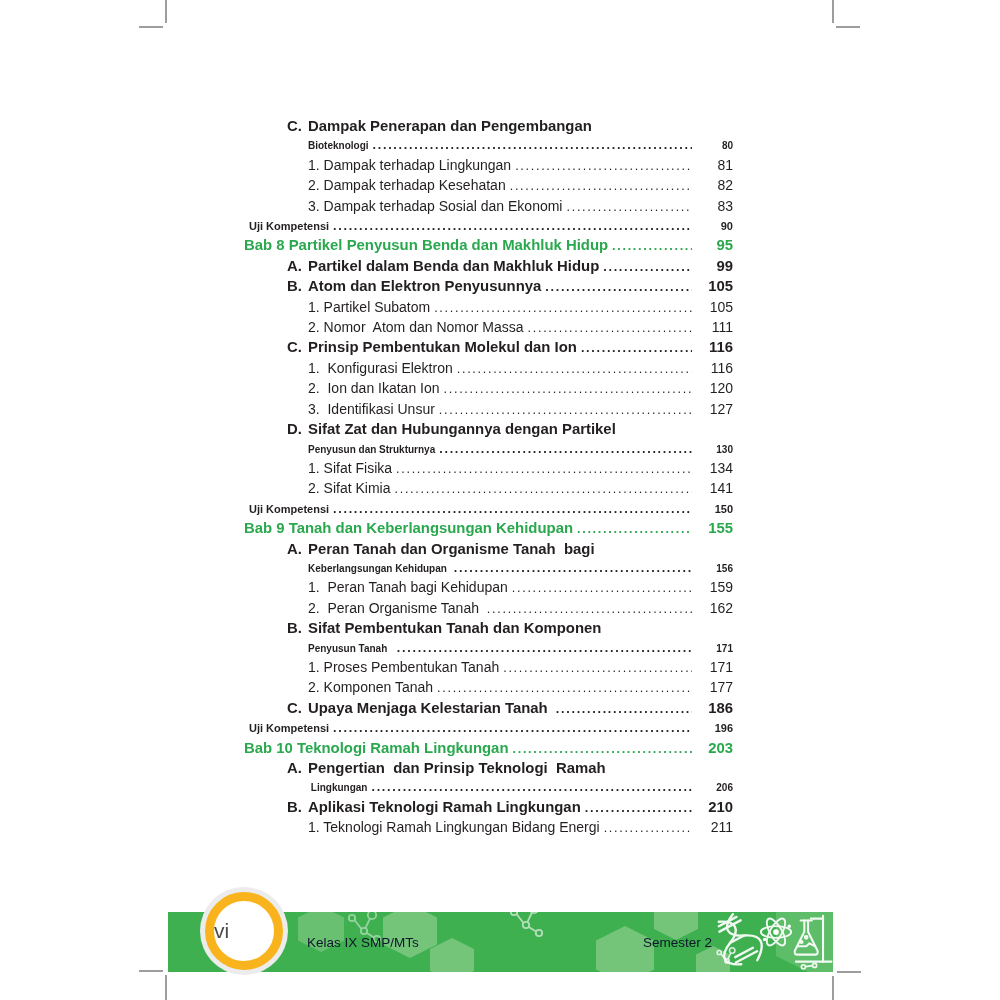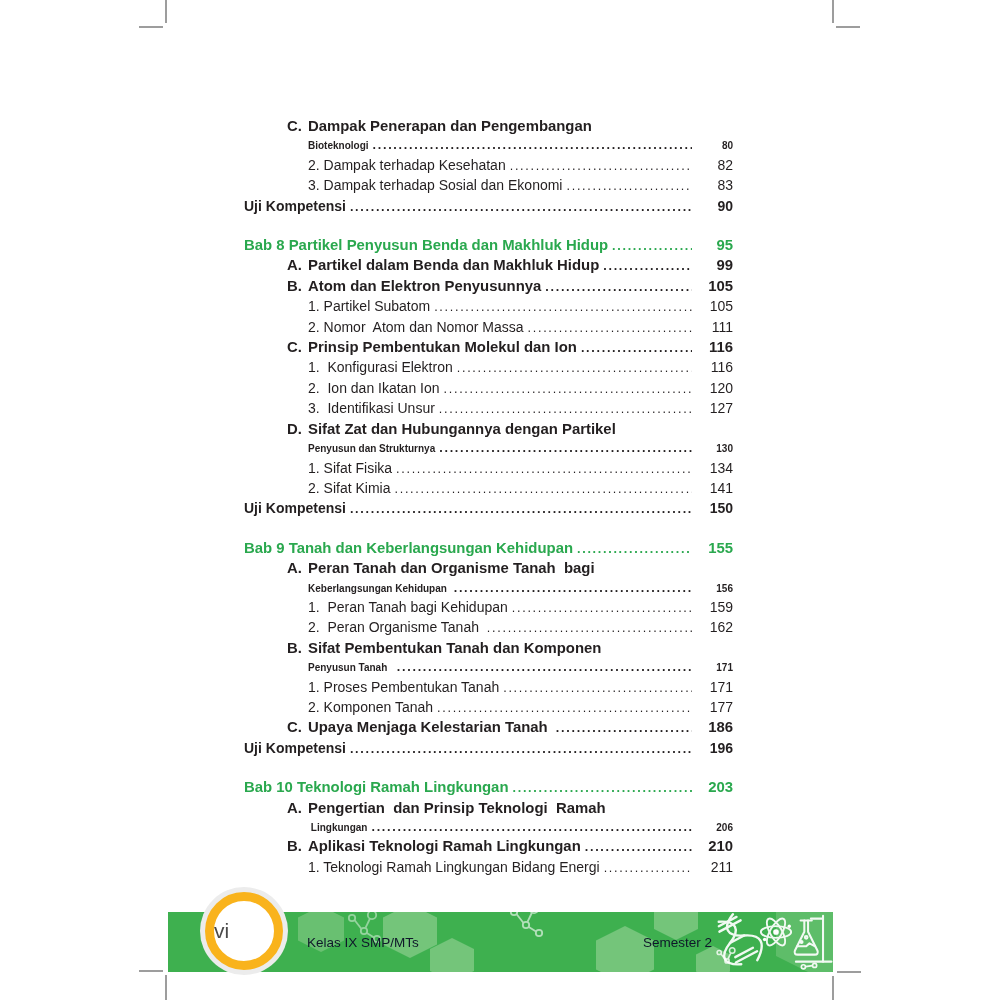--- a/index.html
+++ b/index.html
@@ -6,26 +6,26 @@
   #page{
     position:relative;width:1000px;height:1000px;background:#ffffff;overflow:hidden;
     font-family:"Liberation Sans", sans-serif;color:#231f20;
   }
   
   .crop{position:absolute;background:#9d9d9d;}
   
   #toc{position:absolute;left:244px;top:117px;width:489px;}
   .row{display:flex;align-items:baseline;line-height:19.4px;font-size:14px;color:#231f20;}
   .row .text{white-space:pre;}
-  .row.bab{margin-top:19px;color:#2aa84e;font-weight:bold;font-size:14.9px;}
+  .row.bab{color:#2aa84e;font-weight:bold;font-size:14.9px;}
   .row.letter{margin-left:43px;font-weight:bold;font-size:14.9px;}
   .row.letter .marker{flex:none;width:21px;white-space:pre;}
   .row.cont{margin-left:64px;font-weight:bold;font-size:10px;}
   .row.sub{margin-left:64px;font-weight:normal;}
-  .row.uji{font-weight:bold;font-size:14px;}
+  .row.uji{margin-left:5px;font-weight:bold;font-size:11px;}
   .dots{flex:1 1 auto;overflow:hidden;white-space:nowrap;margin:0 5px 0 4px;min-width:8px;}
   .dots::after{content:".........................................................................................................................................";letter-spacing:1.7px;font-size:12.6px;}
   .page-num{flex:none;min-width:36px;text-align:right;white-space:pre;}
   
   #footer-bar{position:absolute;left:168px;top:912px;width:665px;height:60px;background:#3eb04f;overflow:hidden;}
   .hex{position:absolute;background:#a9d9a6;opacity:.5;clip-path:polygon(50% 0%,100% 25%,100% 75%,50% 100%,0% 75%,0% 25%);}
   .footer-label{position:absolute;color:#0f172a;font-size:13.5px;line-height:16px;z-index:3;}
   #book-label{left:139px;top:23px;}
   #semester-label{left:475px;top:23px;}
   .ficon{position:absolute;z-index:2;}
@@ -55,20 +55,25 @@
       <div class="row letter">
         <span class="marker">C.</span>
         <span class="text">Dampak Penerapan dan Pengembangan</span>
       </div>
       <div class="row cont">
         <span class="text">Bioteknologi</span>
         <span class="dots"></span>
         <span class="page-num">80</span>
       </div>
       <div class="row sub">
+        <span class="text">1. Dampak terhadap Lingkungan</span>
+        <span class="dots"></span>
+        <span class="page-num">81</span>
+      </div>
+      <div class="row sub">
         <span class="text">2. Dampak terhadap Kesehatan</span>
         <span class="dots"></span>
         <span class="page-num">82</span>
       </div>
       <div class="row sub">
         <span class="text">3. Dampak terhadap Sosial dan Ekonomi</span>
         <span class="dots"></span>
         <span class="page-num">83</span>
       </div>
       <div class="row uji">

